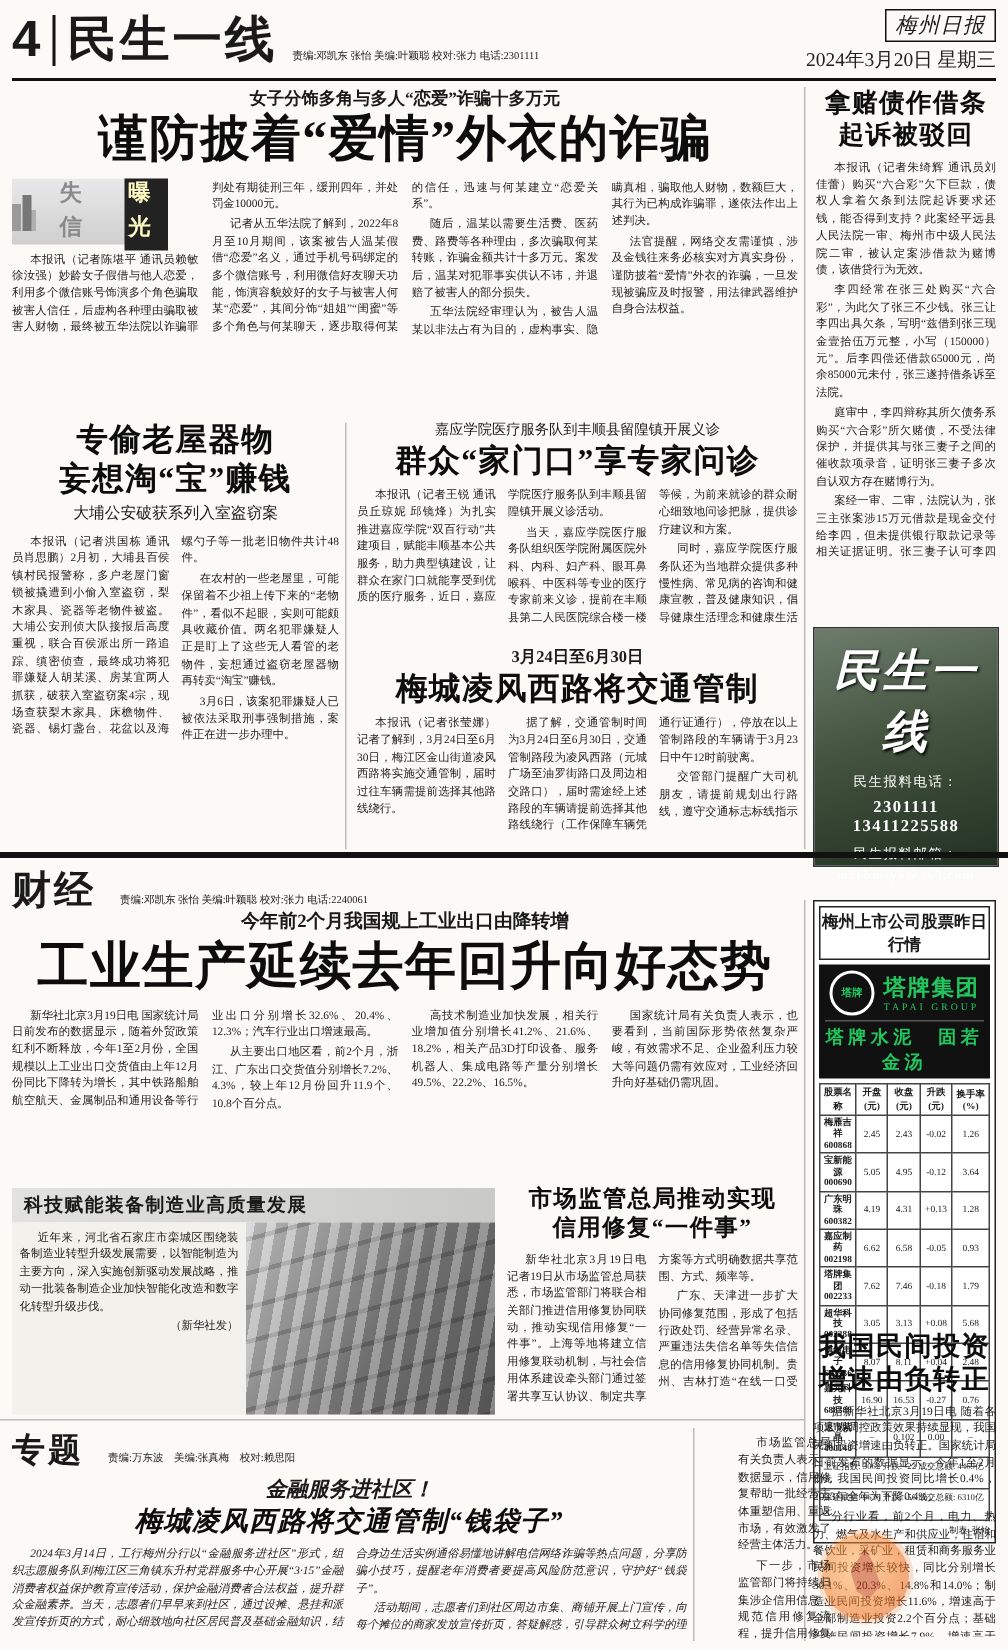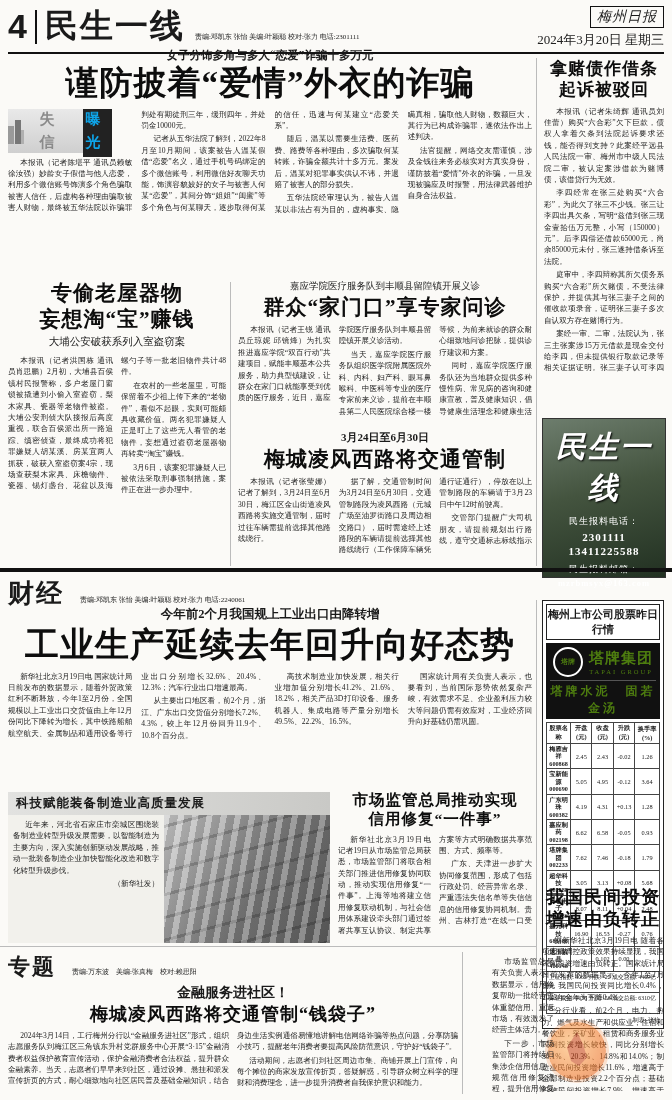--- a/index.html
+++ b/index.html
@@ -22,39 +22,39 @@
   .bodytxt p{margin:0 0 2px 0;text-indent:1.6em;}
   .cols2{column-count:2;column-gap:8px;}
   .cols3{column-count:3;column-gap:8px;}
   .cols4{column-count:4;column-gap:9px;}
   .vrule{width:1px;background:#bbb;}
   .hrule{height:1px;background:#bbb;}
   
   .badge{width:104px;height:44px;background:linear-gradient(180deg,#e9e9e9,#cfcfcf);margin-bottom:4px;
          display:flex;align-items:center;justify-content:center;break-inside:avoid;gap:12px;}
   .badge .b1{font-size:15px;font-weight:bold;color:#8a8a8a;letter-spacing:1px;}
-  .badge .b2{font-size:15px;font-weight:bold;color:#0ea5e9;background:#222;padding:4px 3px;margin-left:6px;}
+  .badge .b2{font-size:15px;font-weight:bold;color:#fef9c3;background:#222;padding:4px 3px;margin-left:6px;}
   .skyline{width:20px;height:26px;margin-right:4px;background:
      linear-gradient(180deg,transparent 8px,#9a9a9a 8px) left/6px 100% no-repeat,
      linear-gradient(180deg,transparent 2px,#777 2px) 7px 0/6px 100% no-repeat,
      linear-gradient(180deg,transparent 12px,#b0b0b0 12px) right/6px 100% no-repeat;}
   
   .ad{background:linear-gradient(165deg,#6d7d6d 0%,#44543f 45%,#223122 100%);color:#fff;
       border:1px solid #333;padding:8px 6px;text-align:center;}
   .ad .big{font-size:30px;font-weight:bold;font-style:italic;letter-spacing:2px;text-shadow:1px 1px 2px #000;}
   .ad .line{font-size:9px;margin-top:6px;letter-spacing:1px;}
   .ad .num{font-size:11px;font-weight:bold;letter-spacing:1px;margin-top:2px;}
   
   .band{height:4px;background:#111;}
   .seclabel{font-size:26px;font-weight:bold;font-family:"Liberation Sans",sans-serif;letter-spacing:2px;}
   .seccredits{font-size:7px;color:#222;margin:14px 0 0 12px;}
   
   .stockbox{border:1px solid #222;background:#fff;padding:3px;}
   .stocktitle{font-size:11px;font-weight:bold;text-align:center;border:1px solid #222;padding:2px 0;}
-  .stocklogo{background:#111;color:#4d7c0f;margin-top:3px;padding:4px 4px 2px 4px;text-align:center;}
+  .stocklogo{background:#111;color:#22c55e;margin-top:3px;padding:4px 4px 2px 4px;text-align:center;}
   .logorow{display:flex;align-items:center;justify-content:center;gap:6px;}
   .logocircle{width:26px;height:26px;border:2px solid #fff;border-radius:50%;display:flex;align-items:center;justify-content:center;font-size:7px;font-weight:bold;}
   .brandcn{font-size:15px;font-weight:bold;letter-spacing:1px;}
   .branden{font-size:6.5px;letter-spacing:2px;}
   .slogan{font-size:12px;font-weight:bold;letter-spacing:3px;margin-top:3px;border-top:1px solid #555;padding-top:2px;}
   table.st{width:100%;border-collapse:collapse;margin-top:3px;font-size:6.3px;}
   table.st th,table.st td{border:1px solid #444;text-align:center;padding:1px 0;}
   table.st .nm{font-weight:bold;font-size:6.2px;line-height:1.2;}
   .stfoot{font-size:5.8px;border:1px solid #444;border-top:none;padding:1px 2px;}
   .stcredit{font-size:6px;text-align:right;margin-top:2px;}
@@ -83,21 +83,21 @@
     <div class="pageno">4</div>
     <div class="hdr-div"></div>
     <div class="masthead">民生一线</div>
     <div class="hdr-credits">责编:邓凯东 张怡  美编:叶颖聪  校对:张力  电话:2301111</div>
     <div class="paperbox">
       <div class="paperlogo">梅州日报</div>
       <div class="paperdate">2024年3月20日 星期三</div>
     </div>
   </div>
 
-  <div class="abs" style="top:48px;left:8px;width:524px;">
+  <div class="abs" style="top:58px;left:8px;width:524px;">
     <div class="kicker" style="font-size:11.5px;">女子分饰多角与多人“恋爱”诈骗十多万元</div>
     <div class="headline" style="font-size:33px;margin-top:3px;">谨防披着“爱情”外衣的诈骗</div>
     <div class="bodytxt cols4" style="margin-top:8px;height:152px;overflow:hidden;">
       <div class="badge">
         <div class="skyline"></div>
         <span class="b1">失信</span>
         <span class="b2">曝光</span>
       </div>
       <div>
           <p>本报讯（记者陈堪平 通讯员赖敏 徐汝强）妙龄女子假借与他人恋爱，利用多个微信账号饰演多个角色骗取被害人信任，后虚构各种理由骗取被害人财物，最终被五华法院以诈骗罪判处有期徒刑三年，缓刑四年，并处罚金10000元。</p>
@@ -313,21 +313,21 @@
         <p>广东、天津进一步扩大协同修复范围，形成了包括行政处罚、经营异常名录、严重违法失信名单等失信信息的信用修复协同机制。贵州、吉林打造“在线一口受理、分级协同审核、进度自助可查、结果共享互认”信用修复新模式。安徽、甘肃等地聚焦经营主体信用修复的堵点问题，降低修复成本，为经营主体减负、赋能，助企纾困。</p>
       </div>
   </div>
 
   <div class="abs hrule" style="top:946px;left:0;width:536px;"></div>
   <div class="abs" style="top:952px;left:8px;width:450px;">
     <span class="seclabel" style="font-size:22px;">专题</span>
     <span class="seccredits" style="display:inline-block;margin-top:10px;">责编:万东波　美编:张真梅　校对:赖思阳</span>
   </div>
 
-  <div class="abs" style="top:984px;left:8px;width:450px;">
+  <div class="abs" style="top:984px;left:8px;width:450px;font-style:italic;">
     <div class="kicker" style="font-size:14px;">金融服务进社区！</div>
     <div class="headline" style="font-size:18px;margin-top:3px;">梅城凌风西路将交通管制“钱袋子”</div>
     <div class="bodytxt cols2" style="margin-top:6px;height:60px;overflow:hidden;">
         <p>2024年3月14日，工行梅州分行以“金融服务进社区”形式，组织志愿服务队到梅江区三角镇东升村党群服务中心开展“3·15”金融消费者权益保护教育宣传活动，保护金融消费者合法权益，提升群众金融素养。当天，志愿者们早早来到社区，通过设摊、悬挂和派发宣传折页的方式，耐心细致地向社区居民普及基础金融知识，结合身边生活实例通俗易懂地讲解电信网络诈骗等热点问题，分享防骗小技巧，提醒老年消费者要提高风险防范意识，守护好“钱袋子”。</p>
         <p>活动期间，志愿者们到社区周边市集、商铺开展上门宣传，向每个摊位的商家发放宣传折页，答疑解惑，引导群众树立科学的理财和消费理念，进一步提升消费者自我保护意识和能力。</p>
       </div>
   </div>
 
   <div class="abs vrule" style="left:462px;top:952px;height:142px;"></div>
 

